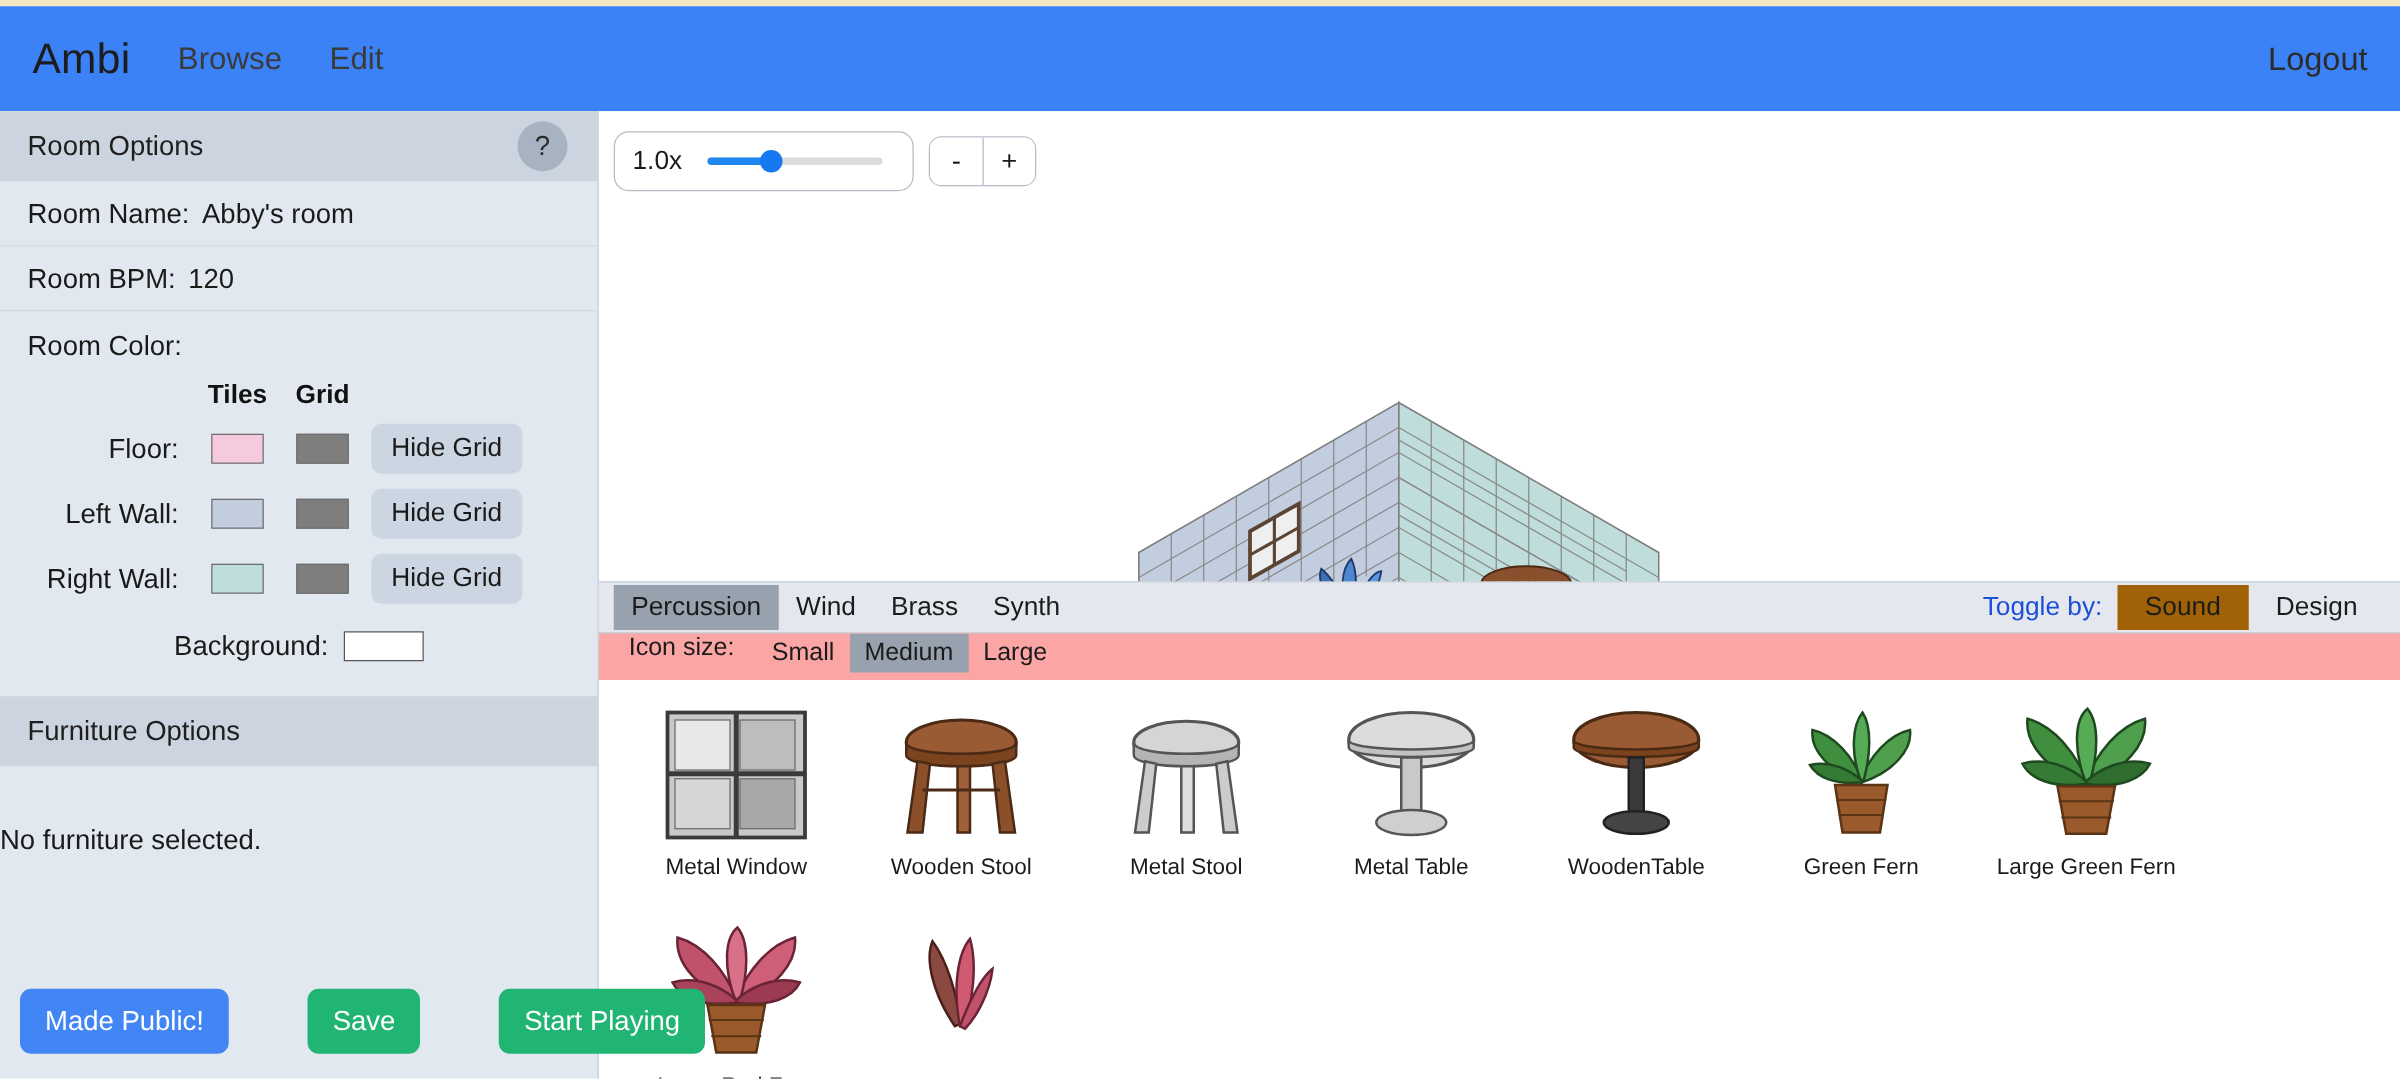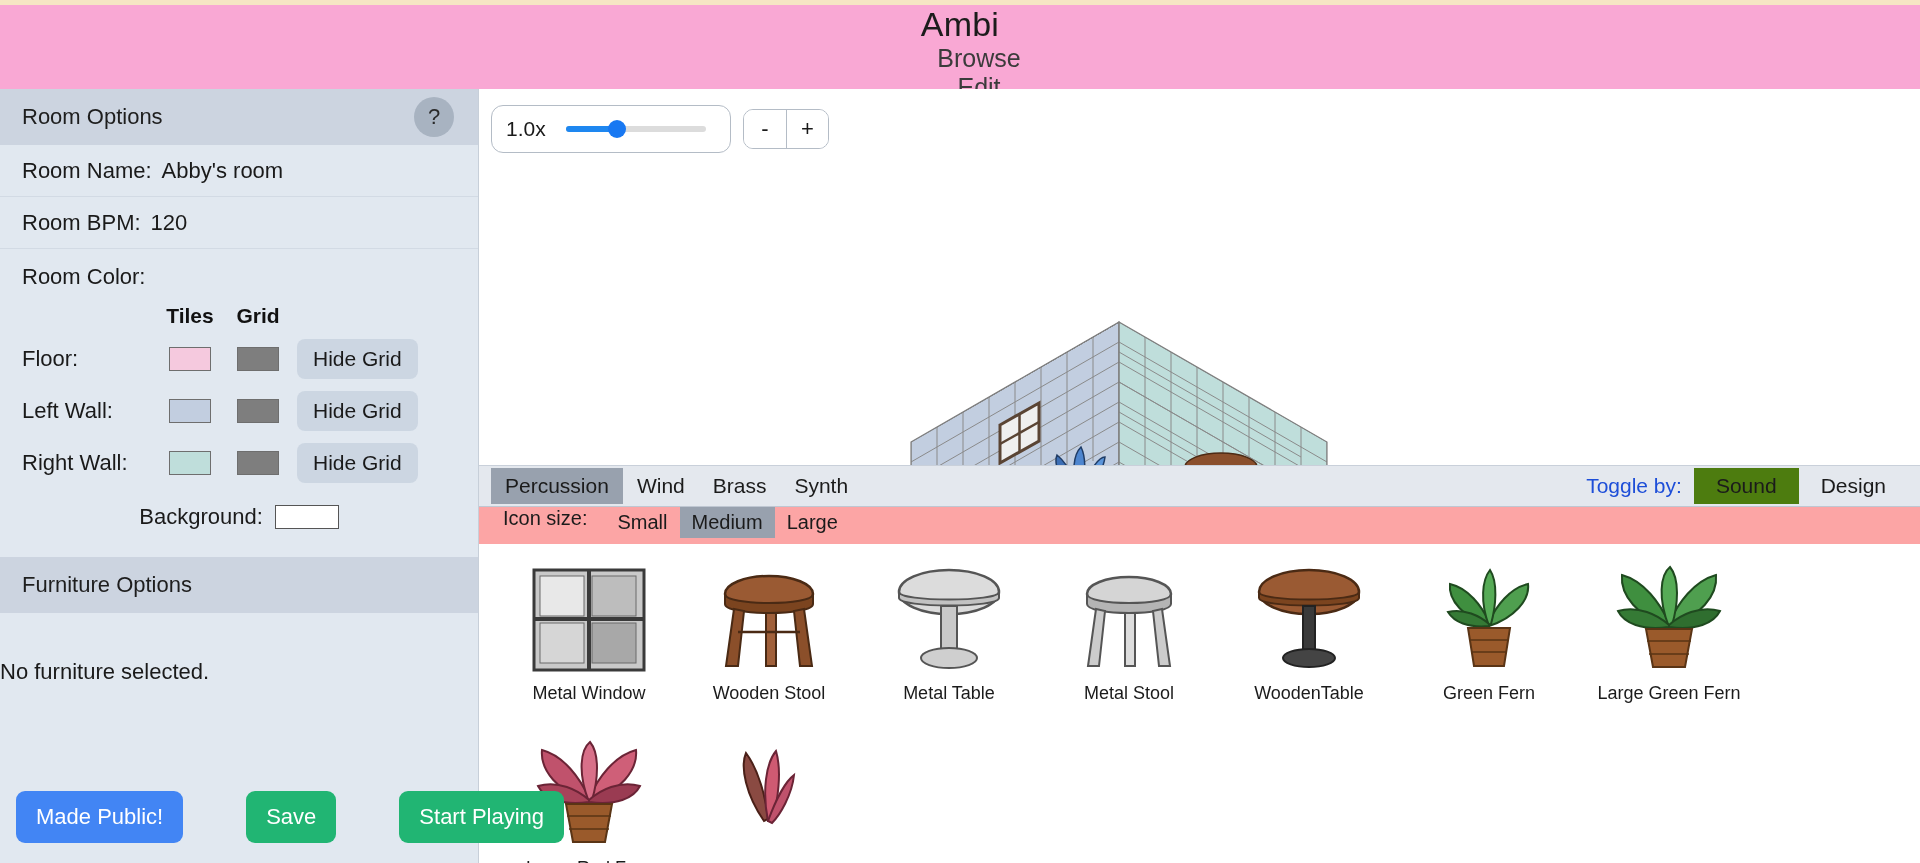--- a/index.html
+++ b/index.html
@@ -65,21 +65,21 @@
     font-size: 21px; font-weight: bold; color: #111;
     height: 34px;
   }
   .ct-head .lbl-col { width: 133px; }
   .ct-head .tiles-col { width: 70px; text-align: center; }
   .ct-head .grid-col { width: 66px; text-align: center; }
   .ct-row {
     display: flex; align-items: center; height: 52px;
   }
   .ct-row .lbl-col {
-    width: 133px; text-align: left; padding-right: 12px;
+    width: 133px; text-align: right; padding-right: 12px;
     font-size: 22px; color: #1a1a1a;
   }
   .ct-row .tiles-col { width: 70px; display: flex; justify-content: center; }
   .ct-row .grid-col { width: 66px; display: flex; justify-content: center; }
   .swatch {
     width: 42px; height: 24px; border: 1px solid #6e6e6e; cursor: pointer;
   }
   .grid-btn {
     background: #ccd6e2; border: none; border-radius: 8px;
     padding: 8px 16px; font-size: 21px; color: #1a1a1a; cursor: pointer;
@@ -158,21 +158,21 @@
   }
   .tab {
     font-size: 21px; color: #1b1b1b; padding: 6px 14px; cursor: pointer;
   }
   .tab.active { background: #98a1ae; }
   .tabs-spacer { flex: 1; }
   .toggle-label { font-size: 21px; color: #1d4ed8; margin-right: 12px; }
   .toggle-opt {
     font-size: 21px; color: #1b1b1b; padding: 6px 22px; cursor: pointer;
   }
-  .toggle-opt.active { background: #4d7c0f; }
+  .toggle-opt.active { background: #a16207; }
 
   .size-row {
     height: 38px; background: #fca5a5;
     display: flex; align-items: flex-start; padding: 0 24px;
     border-top: 1px solid #bfc7d2;
   }
   .size-label { font-size: 20px; color: #1b1b1b; margin-right: 18px; }
   .size-opt {
     font-size: 20px; color: #1b1b1b; padding: 4px 12px; cursor: pointer;
   }
@@ -192,21 +192,21 @@
   .furn-thumb {
     height: 125px; display: flex; align-items: center; justify-content: center;
   }
   .furn-label { font-size: 18px; color: #1b1b1b; text-align: center; }
 </style>
 </head>
 <body>
 
 <div class="top-strip" style="background: rgb(246, 230, 196);"></div>
 
-<div class="header" style="background: #f9a8d4; flex-direction: column;">
+<div class="header" style="background: #3b82f6;">
   <div class="brand">Ambi</div>
   <div class="nav-link">Browse</div>
   <div class="nav-link">Edit</div>
   <div class="nav-spacer"></div>
   <div class="logout">Logout</div>
 </div>
 
 <div class="body-wrap">
 
   <div class="sidebar">
@@ -415,41 +415,41 @@
             <path d="M90,43 L98,100 L86,100 L80,45 Z" fill="#8b4f2a" stroke="#4a2a14" stroke-width="2"></path>
             <path d="M52,47 L52,100 L62,100 L62,47 Z" fill="#a0603a" stroke="#4a2a14" stroke-width="2"></path>
             <path d="M24,66 L86,66" stroke="#4a2a14" stroke-width="2.5"></path>
           </svg>
         </div>
         <div class="furn-label">Wooden Stool</div>
       </div>
 
       <div class="furn-item">
         <div class="furn-thumb">
-          <svg width="116" height="108" viewBox="0 0 116 108">
-            <ellipse cx="58" cy="26" rx="50" ry="22" fill="#dcdcdc" stroke="#555" stroke-width="2.5"></ellipse>
-            <path d="M8,26 C8,36 108,36 108,26 L108,32 C108,42 8,42 8,32 Z" fill="#c2c2c2" stroke="#555" stroke-width="2"></path>
-            <path d="M50,40 L50,88 L66,88 L66,40 Z" fill="#c9c9c9" stroke="#555" stroke-width="2"></path>
-            <ellipse cx="58" cy="92" rx="28" ry="10" fill="#cfcfcf" stroke="#555" stroke-width="2"></ellipse>
-          </svg>
-        </div>
-        <div class="furn-label">Metal Table</div>
-      </div>
-
-      <div class="furn-item">
-        <div class="furn-thumb">
           <svg width="110" height="108" viewBox="0 0 110 108">
             <ellipse cx="55" cy="28" rx="42" ry="17" fill="#d5d5d5" stroke="#555" stroke-width="2.5"></ellipse>
             <path d="M13,28 C13,40 97,40 97,28 L97,38 C97,50 13,50 13,38 Z" fill="#b4b4b4" stroke="#555" stroke-width="2"></path>
             <path d="M22,43 L14,100 L25,100 L31,45 Z" fill="#cccccc" stroke="#555" stroke-width="2"></path>
             <path d="M88,43 L96,100 L85,100 L79,45 Z" fill="#cccccc" stroke="#555" stroke-width="2"></path>
             <path d="M51,47 L51,100 L61,100 L61,47 Z" fill="#dddddd" stroke="#555" stroke-width="2"></path>
           </svg>
         </div>
         <div class="furn-label">Metal Stool</div>
+      </div>
+
+      <div class="furn-item">
+        <div class="furn-thumb">
+          <svg width="116" height="108" viewBox="0 0 116 108">
+            <ellipse cx="58" cy="26" rx="50" ry="22" fill="#dcdcdc" stroke="#555" stroke-width="2.5"></ellipse>
+            <path d="M8,26 C8,36 108,36 108,26 L108,32 C108,42 8,42 8,32 Z" fill="#c2c2c2" stroke="#555" stroke-width="2"></path>
+            <path d="M50,40 L50,88 L66,88 L66,40 Z" fill="#c9c9c9" stroke="#555" stroke-width="2"></path>
+            <ellipse cx="58" cy="92" rx="28" ry="10" fill="#cfcfcf" stroke="#555" stroke-width="2"></ellipse>
+          </svg>
+        </div>
+        <div class="furn-label">Metal Table</div>
       </div>
 
       <div class="furn-item">
         <div class="furn-thumb">
           <svg width="116" height="108" viewBox="0 0 116 108">
             <ellipse cx="58" cy="26" rx="50" ry="22" fill="#9a5a33" stroke="#4a2a14" stroke-width="2.5"></ellipse>
             <path d="M8,26 C8,36 108,36 108,26 L108,32 C108,42 8,42 8,32 Z" fill="#7b441f" stroke="#4a2a14" stroke-width="2"></path>
             <path d="M52,40 L52,88 L64,88 L64,40 Z" fill="#3a3a3a" stroke="#222" stroke-width="2"></path>
             <ellipse cx="58" cy="92" rx="26" ry="9" fill="#444" stroke="#222" stroke-width="2"></ellipse>
           </svg>

